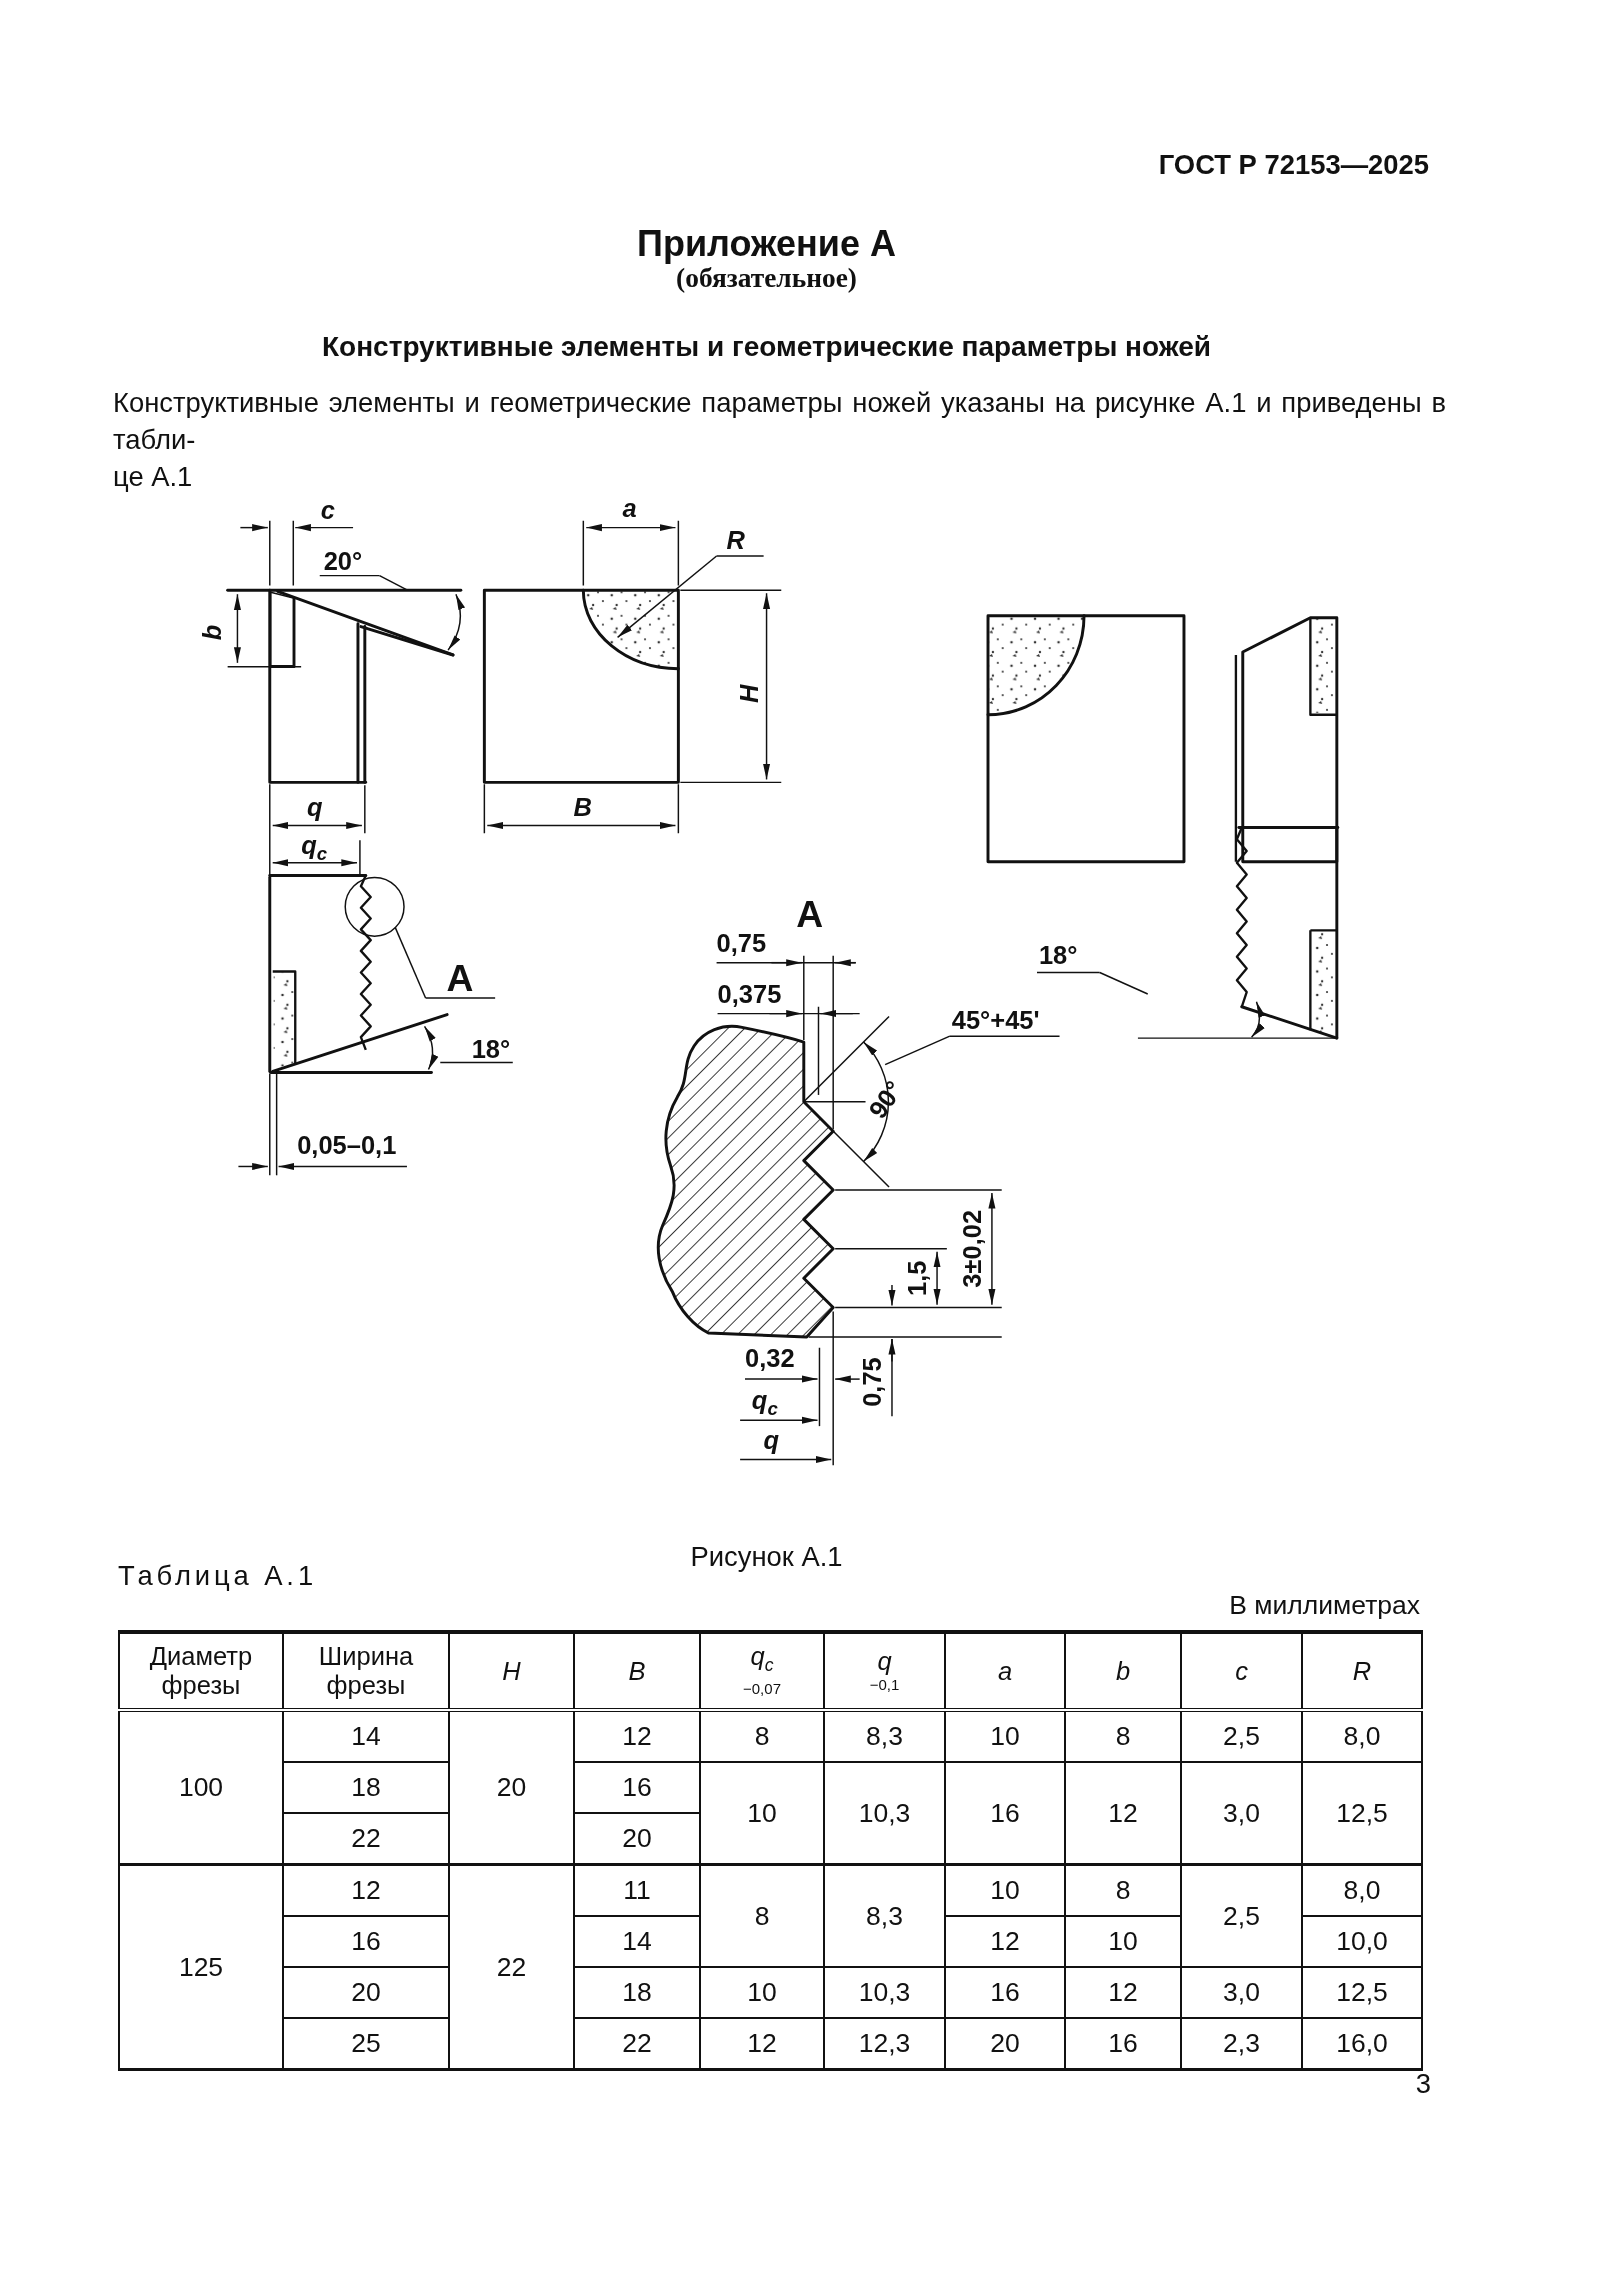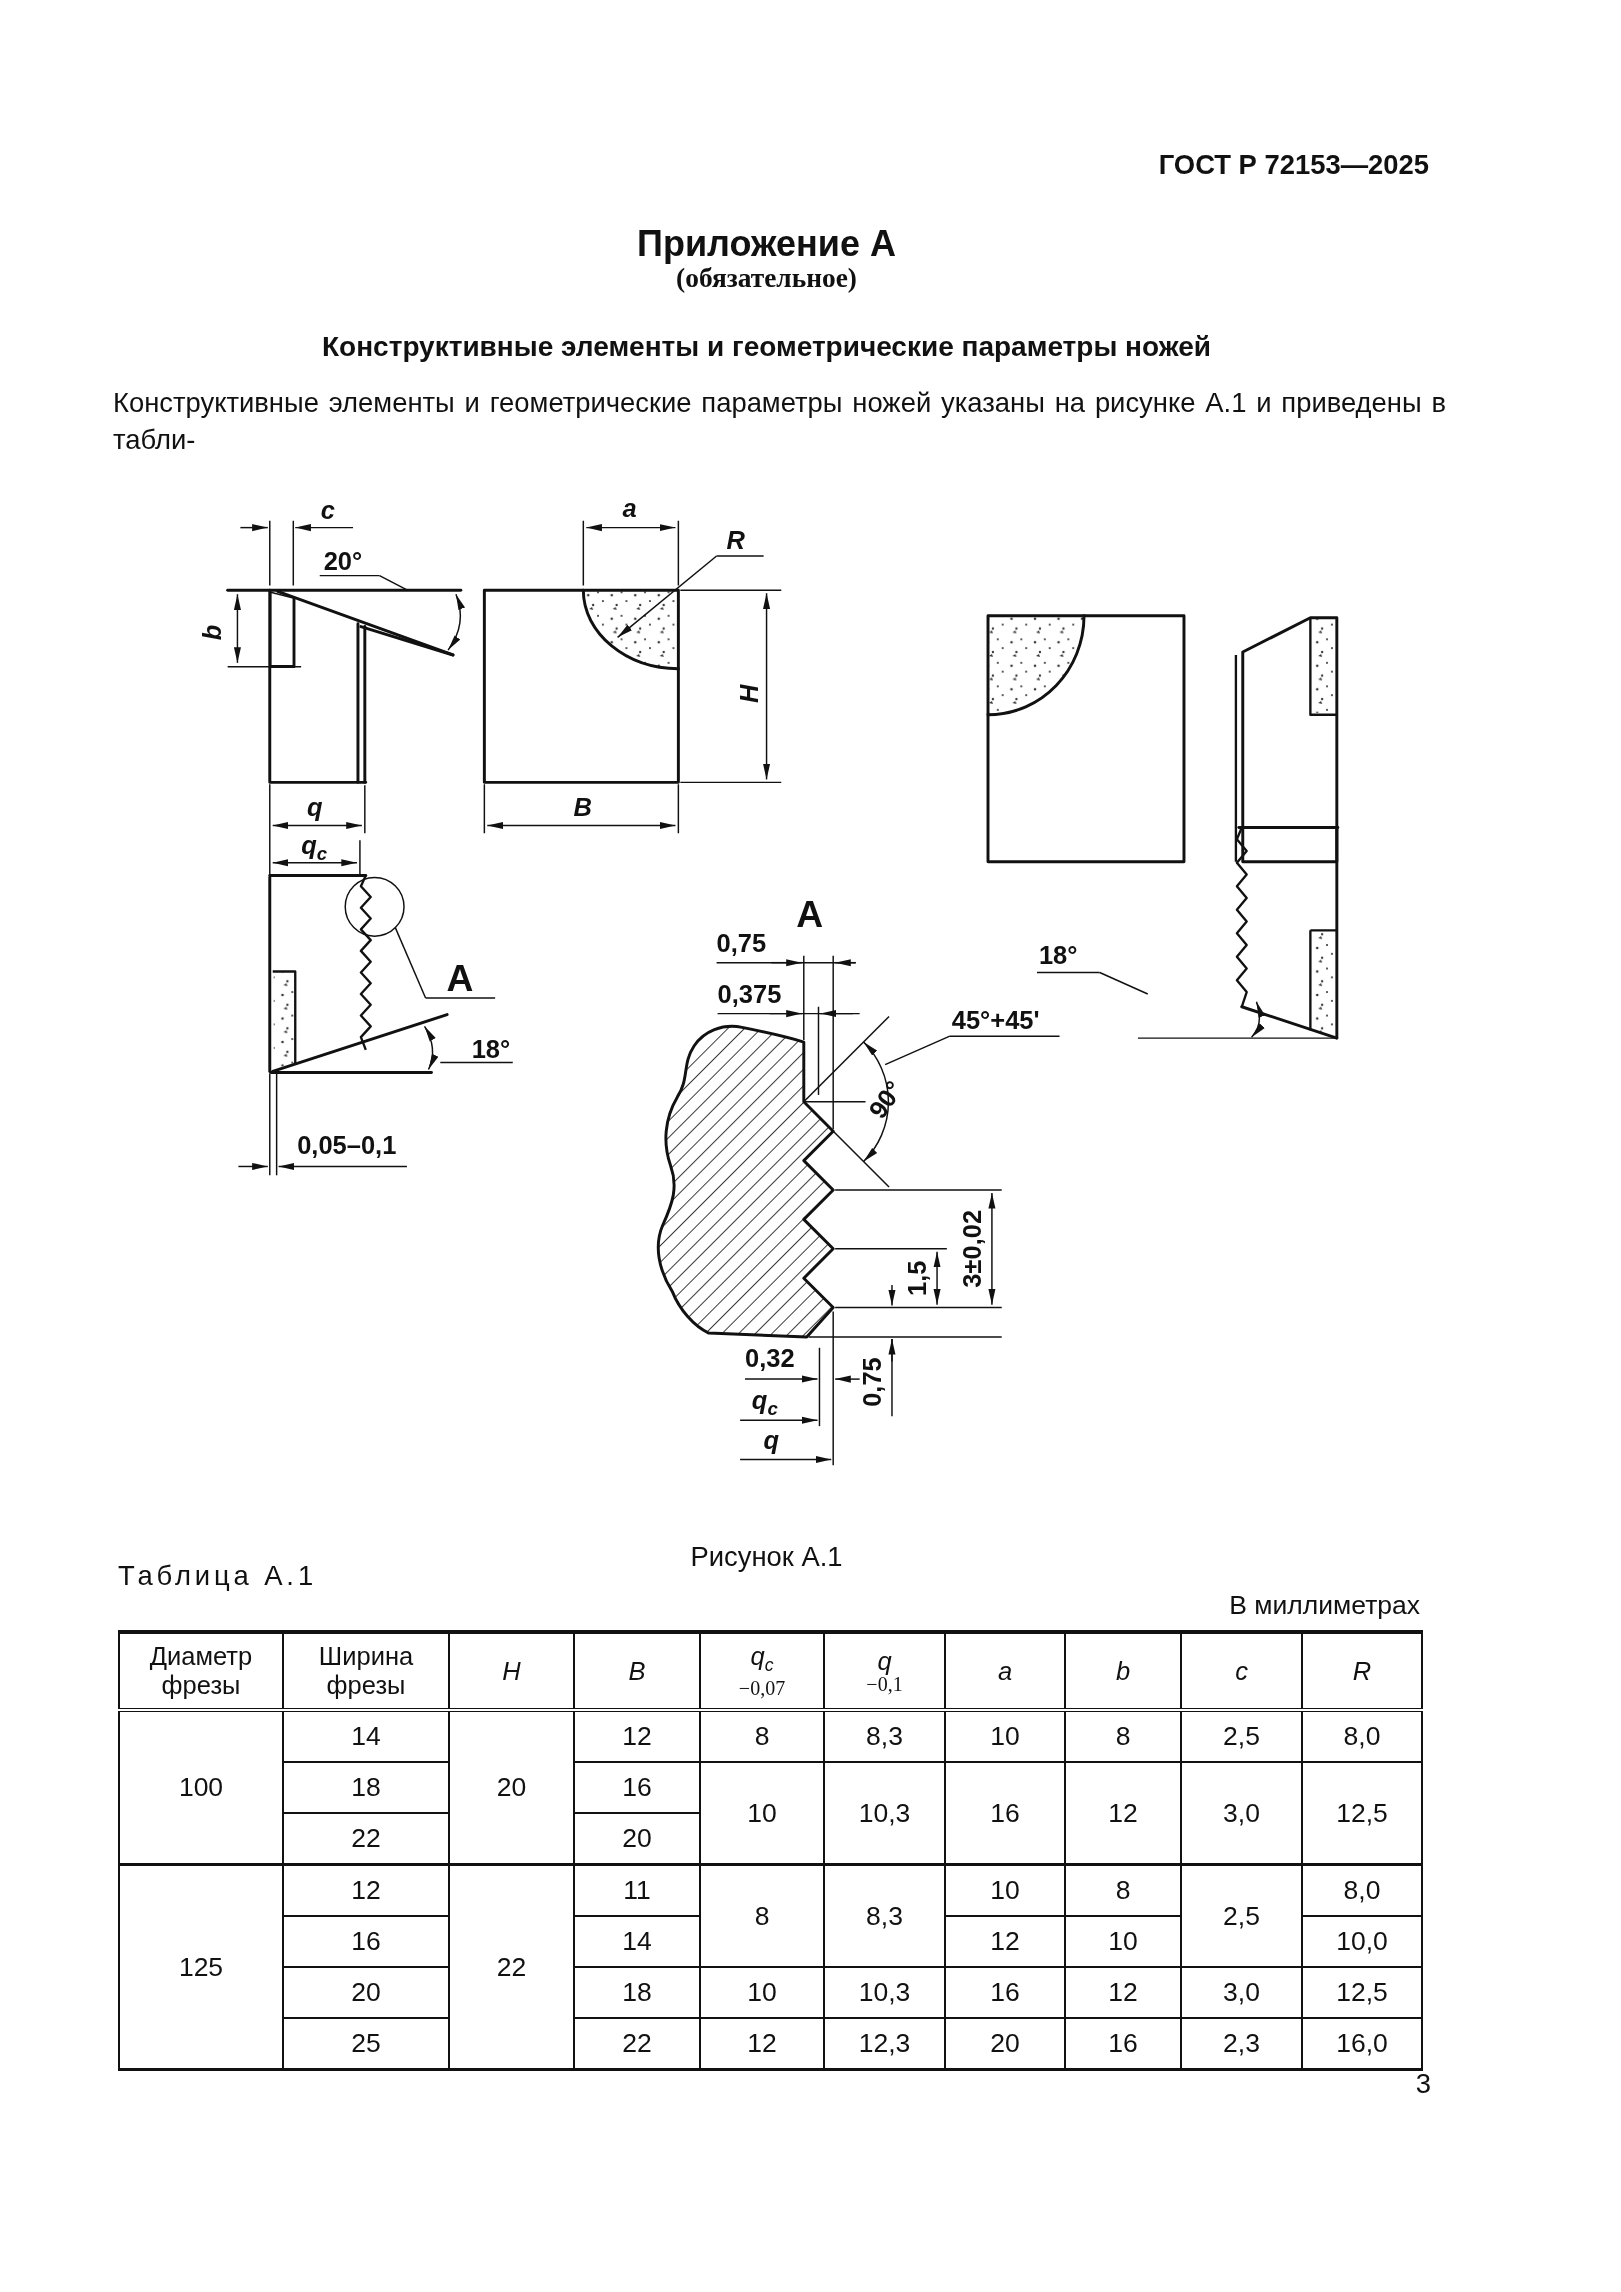--- a/index.html
+++ b/index.html
@@ -28,36 +28,37 @@
   .big{font-size:38px;}
   .sub{font-size:19px;}
   
   #ptable{position:absolute;left:118px;top:1630px;border-collapse:collapse;table-layout:fixed;
           border:2.9px solid #111;border-top:4.9px solid #111;border-bottom:3.9px solid #111;}
   #ptable td,#ptable th{border:2px solid #111;text-align:center;vertical-align:middle;
           padding:0;font-weight:400;}
   #ptable th{height:74px;font-size:25.5px;border-bottom:4.9px double #111;line-height:29px;}
   #ptable td{height:49px;font-size:26.5px;}
   #ptable tr.grp td{border-top:3.9px solid #111;}
-  #ptable .tol{font-size:20px;display:block;line-height:21.6px;margin-top:-2px;font-family:Liberation Serif, serif;}
+  #ptable .tol{font-size:15px;display:block;line-height:21.6px;margin-top:-2px;}
   #ptable sub{font-size:17.6px;}
 </style>
 </head>
 <body>
 
 <div id="page">
 
   <div id="std-ref" class="abs b">ГОСТ Р 72153—2025</div>
 
   <div id="app-title" class="abs ctr b">Приложение А</div>
   <div id="app-kind" class="abs ctr b">(обязательное)</div>
   <div id="app-heading" class="abs ctr b">Конструктивные элементы и геометрические параметры ножей</div>
 
   <div id="intro" class="abs">
     <div class="l1">Конструктивные элементы и геометрические параметры ножей указаны на рисунке А.1 и приведены в табли-</div>
+    <div class="l2">це А.1</div>
   </div>
 
   <svg id="fig" class="abs" width="1313" height="1000" viewBox="0 0 1340 1020">
     <defs>
       <marker id="ar" markerWidth="17" markerHeight="9" refX="16" refY="4.5" orient="auto-start-reverse" markerUnits="userSpaceOnUse">
         <path d="M16,4.5 L0,0.9 L0,8.1 Z" fill="#111"></path>
       </marker>
       <pattern id="hatch" width="12" height="12" patternUnits="userSpaceOnUse" patternTransform="rotate(45)">
         <rect width="12" height="12" fill="#fff"></rect>
         <line x1="0" y1="0" x2="0" y2="12" stroke="#222" stroke-width="1.8"></line>

